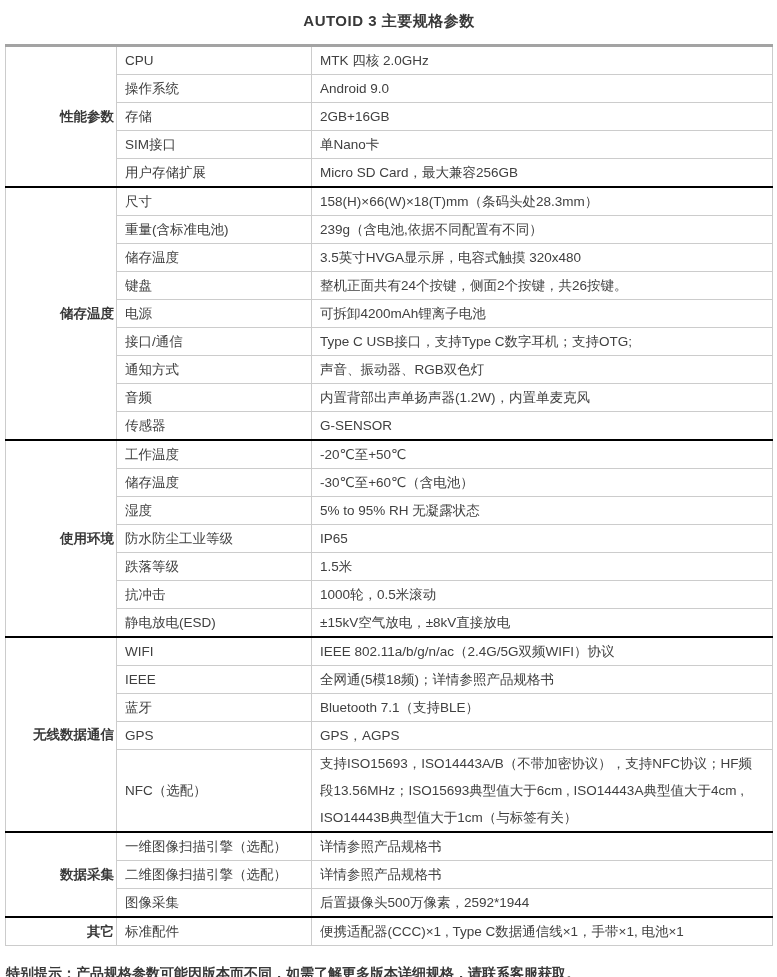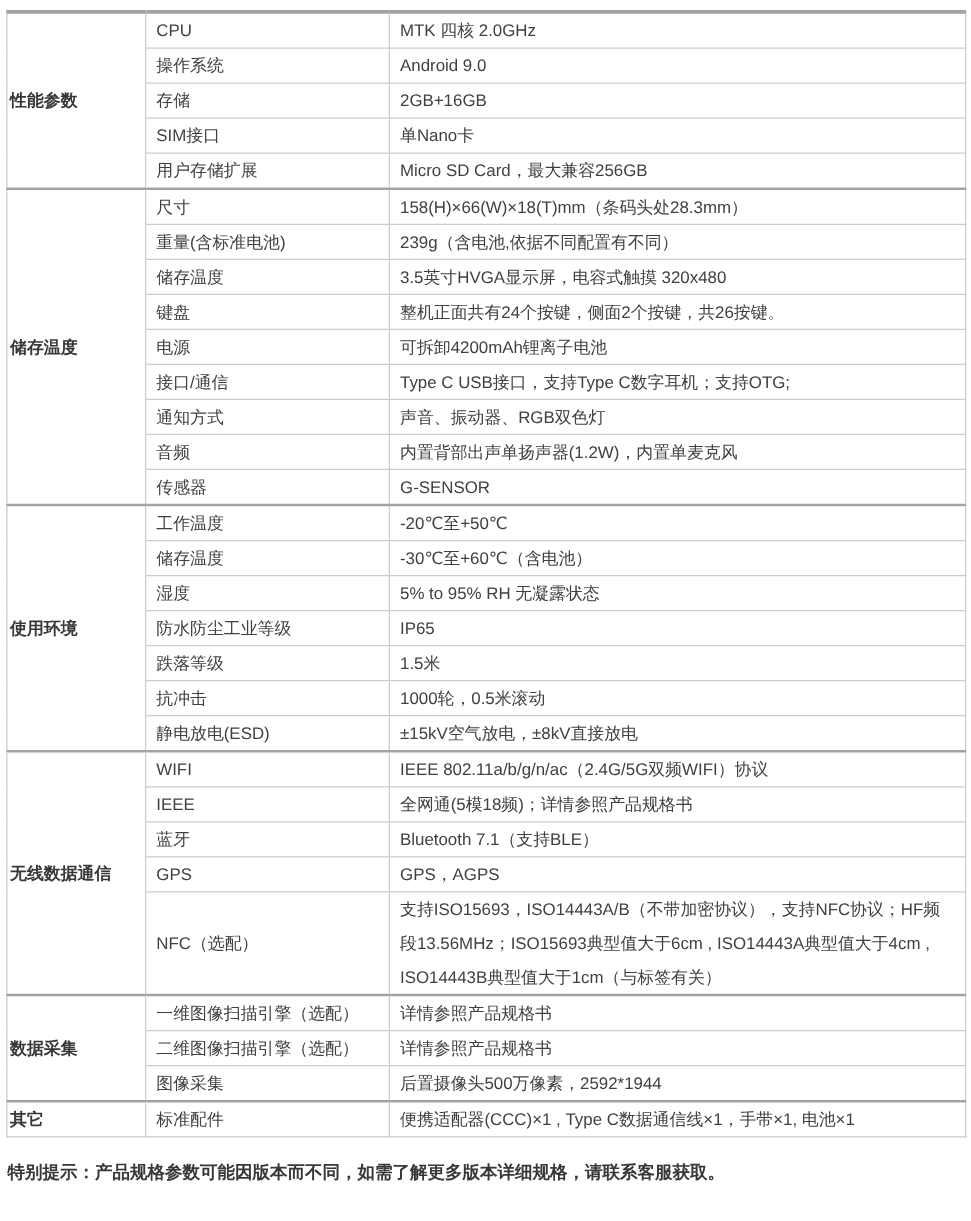--- a/index.html
+++ b/index.html
@@ -35,44 +35,45 @@
   td {
     border: 1px solid #cccccc;
     font-size: 13.5px;
     height: 27px;
     line-height: 27px;
     padding: 0 8px;
     vertical-align: middle;
     overflow: hidden;
   }
   td.cat {
-    text-align: left;
+    text-align: right;
     font-weight: bold;
     color: #383838;
     padding: 0 2px;
   }
   td.value.multiline {
     line-height: 27px;
     padding-top: 0;
     padding-bottom: 0;
   }
-  tr.section-start td { border-top: 2px solid #a3a3a3; }
+  tr.section-start td { border-top: 2px solid #000000; }
   table.spec-table tr:first-child td { border-top: 3px solid #a3a3a3; }
   .footer-note {
     font-size: 14px;
     font-weight: bold;
     color: #383838;
     margin-top: 19px;
     padding-left: 1px;
   }
 </style>
 </head>
 <body>
 
 <div class="page">
+  <div class="page-title">AUTOID 3 主要规格参数</div>
 
   <table class="spec-table">
     <colgroup>
       <col class="c-cat">
       <col class="c-param">
       <col class="c-value">
     </colgroup>
     <tbody id="spec-body">
         <tr class="section-start">
           <td class="cat" rowspan="5">性能参数</td>

